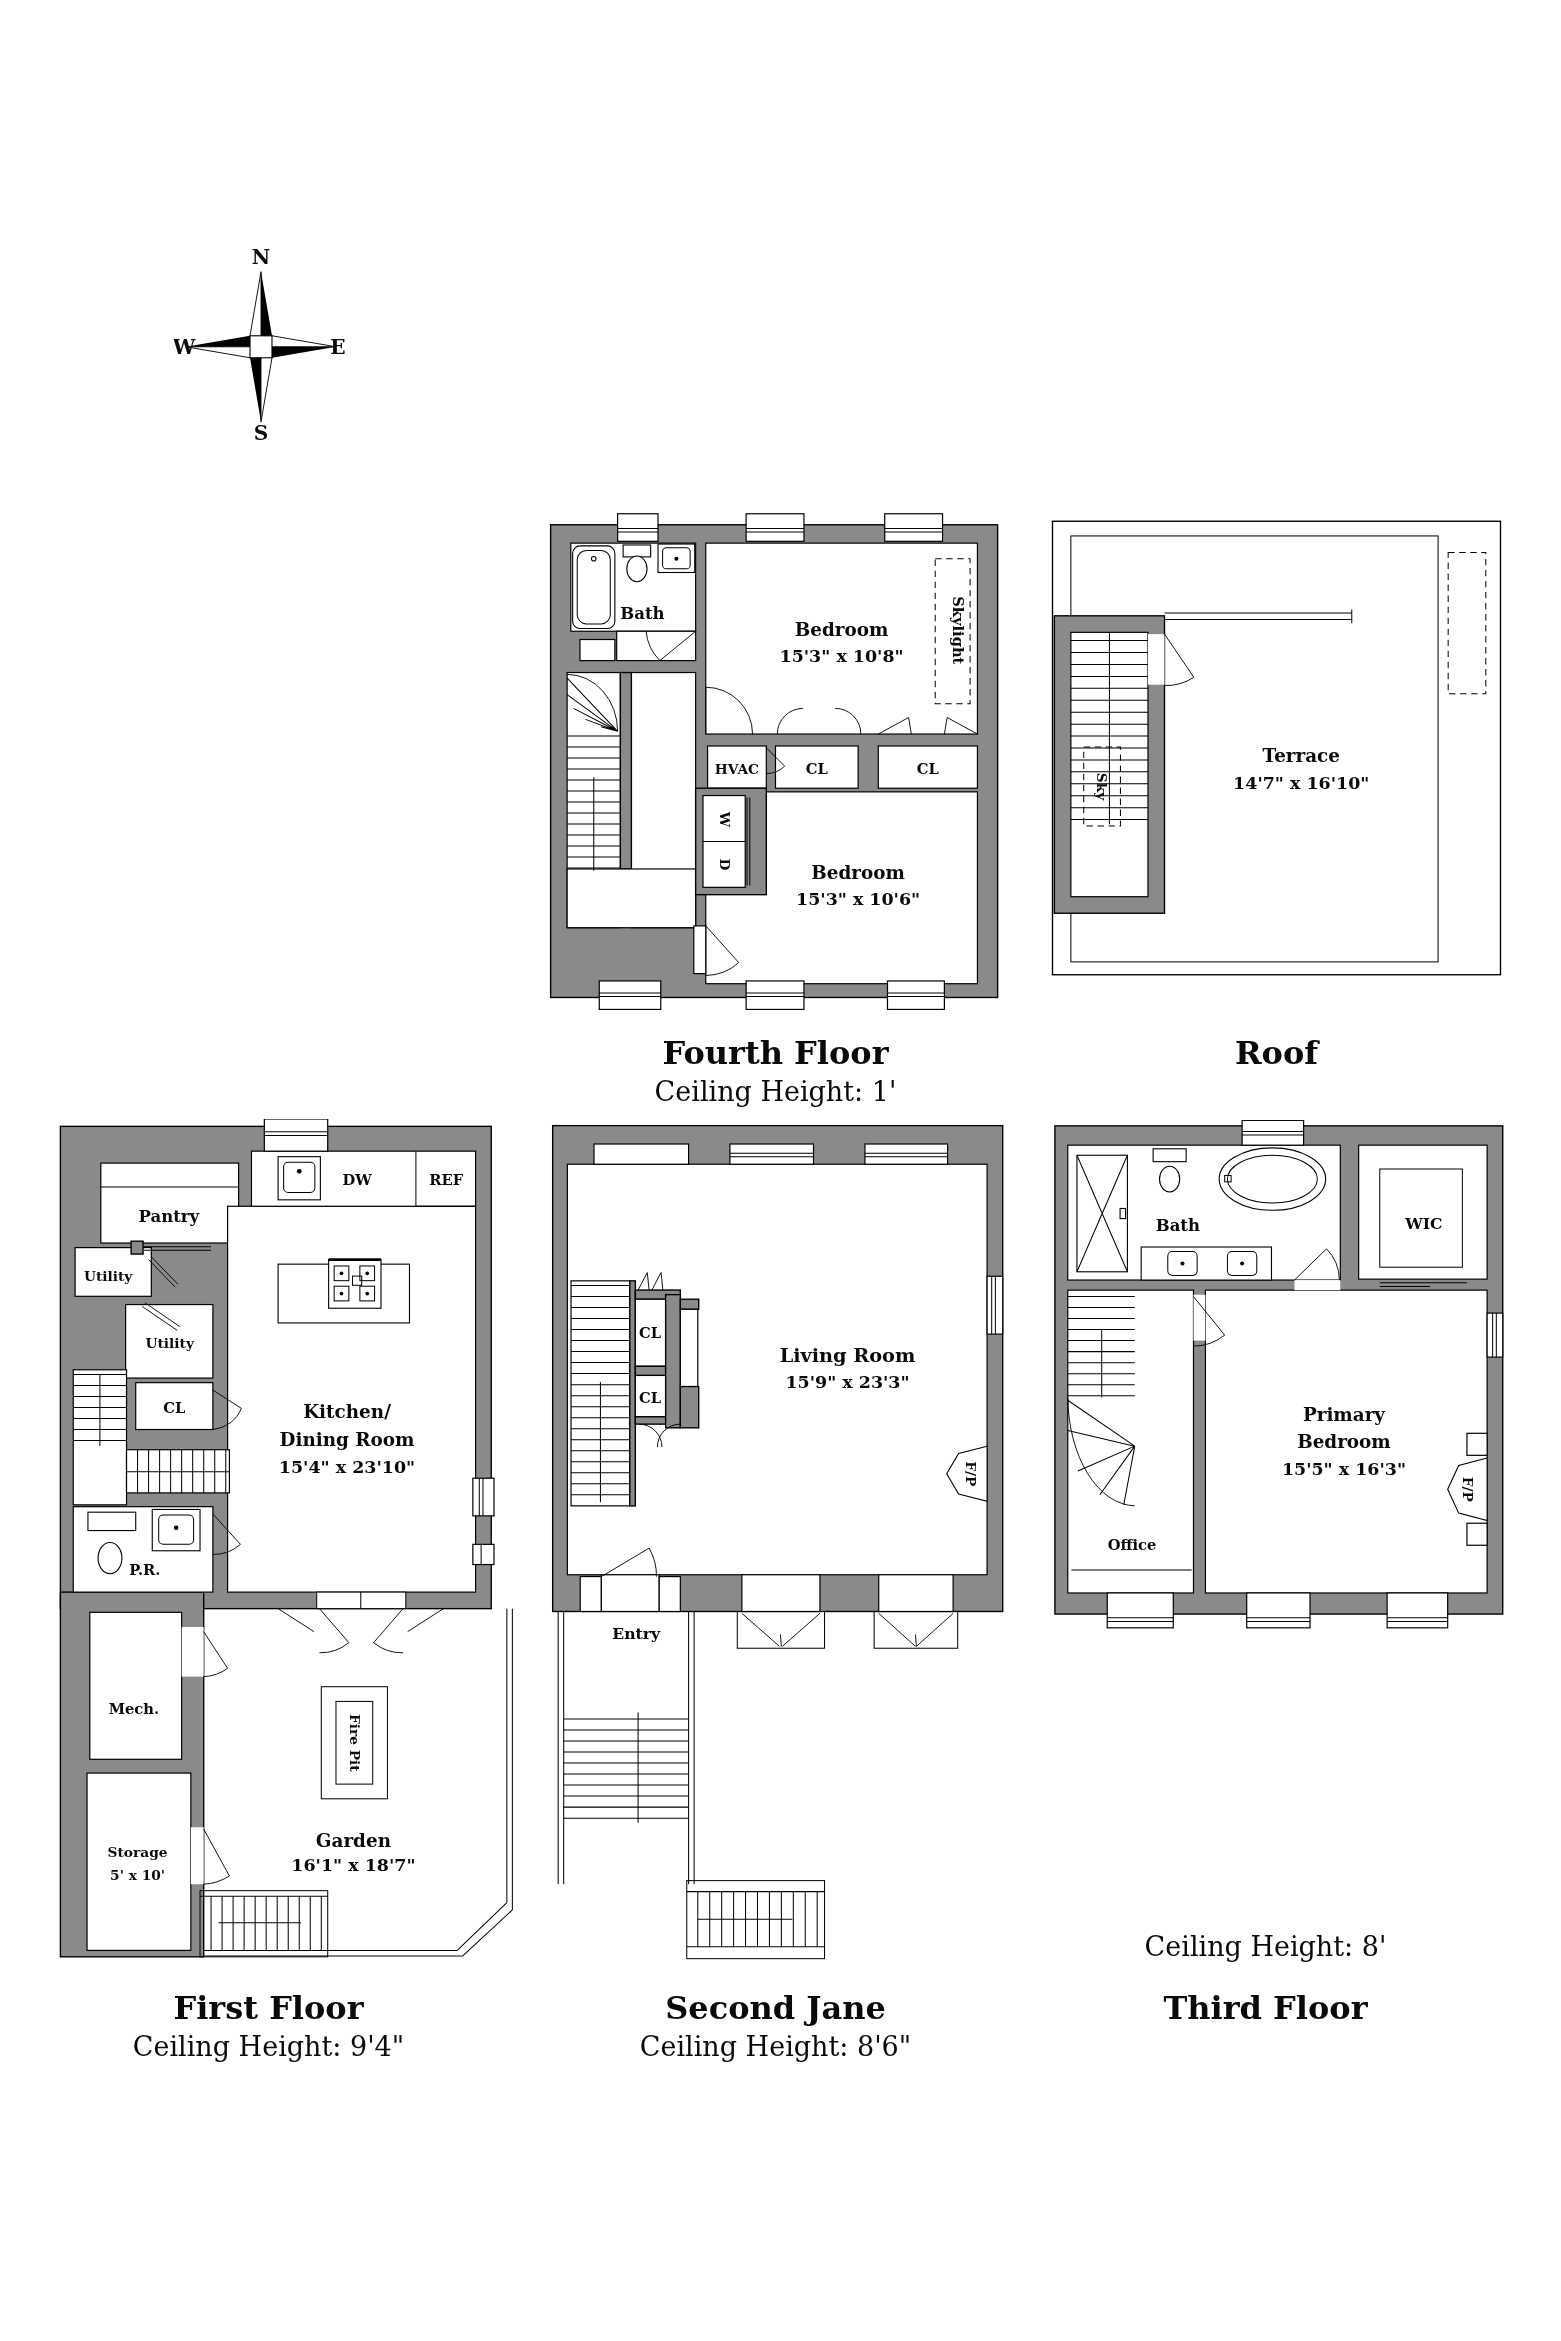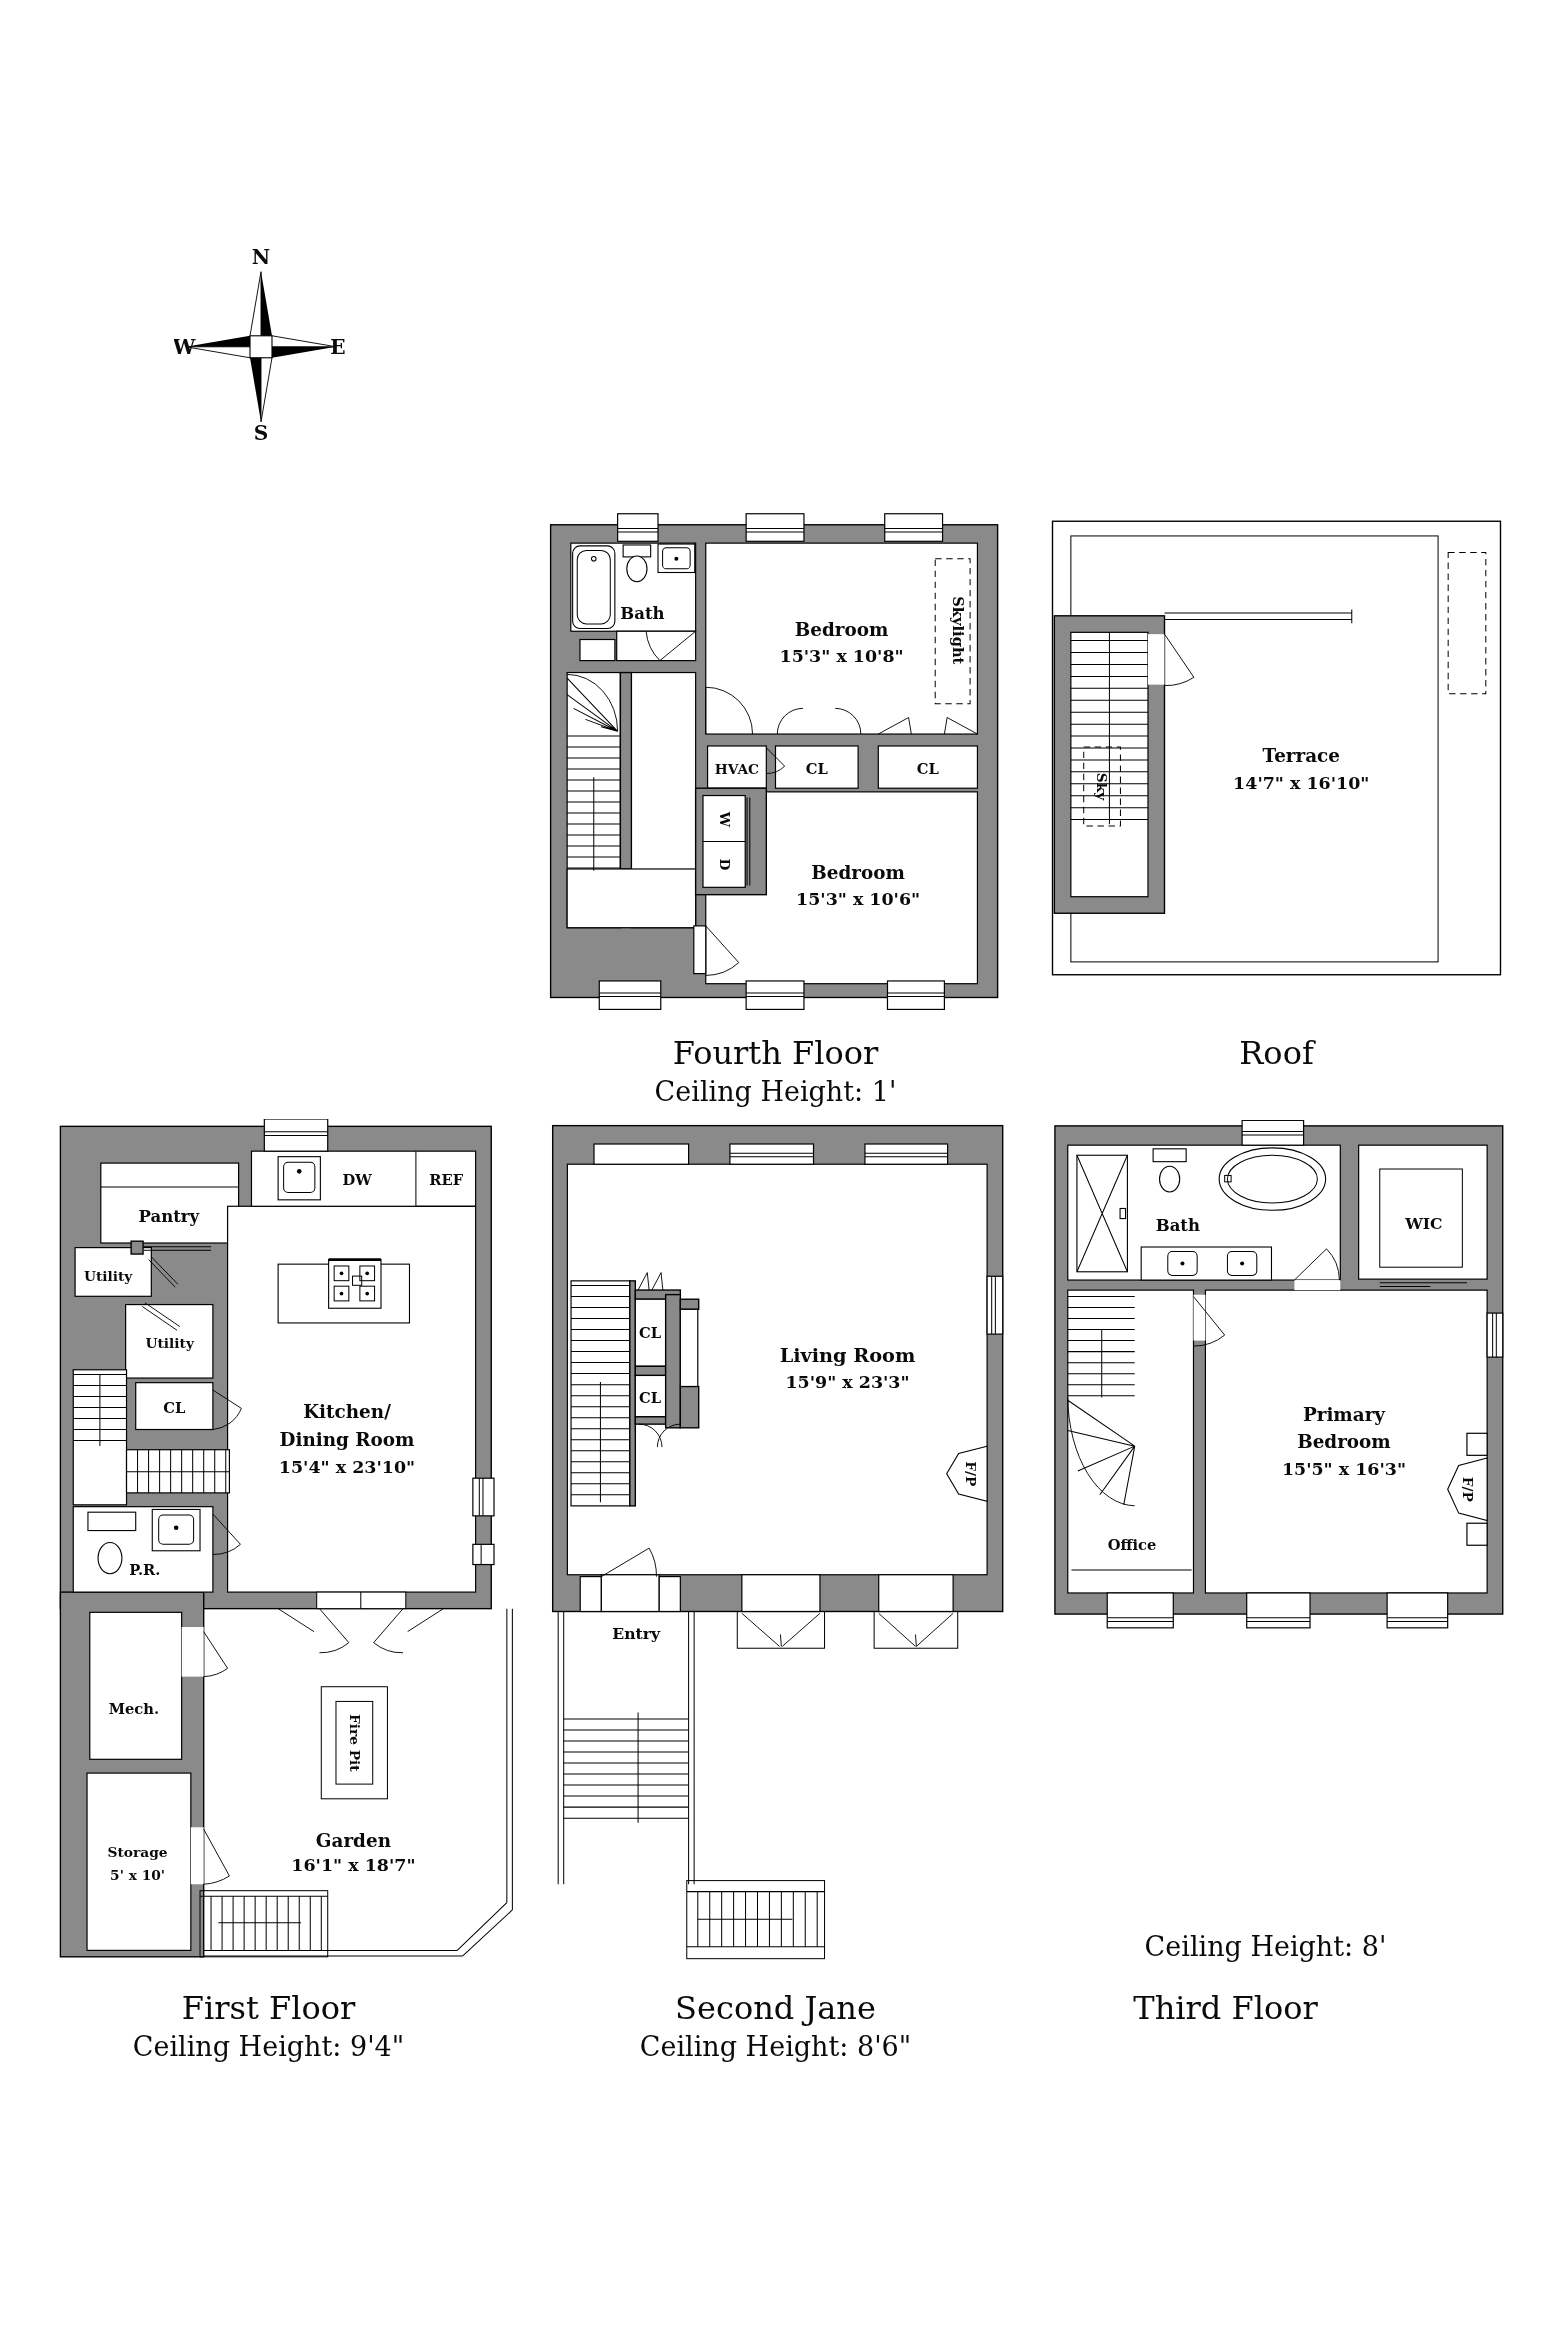--- a/index.html
+++ b/index.html
@@ -1,21 +1,21 @@
 <!DOCTYPE html>
 <html style="font-size:14.7px"><head>
 <meta charset="utf-8">
 <style>
   html,body{margin:0;padding:0;background:#fff;}
   #page{position:relative;width:1561px;height:2342px;background:#ffffff;overflow:hidden;
         font-family:"DejaVu Serif",serif;color:#0a0a0a;}
   .abs{position:absolute;}
   #main-title{left:459px;top:307px;width:735px;text-align:center;
               font-size:42px;font-weight:bold;letter-spacing:0.9px;}
-  .plan-name{width:459px;text-align:center;font-size:32px;font-weight:normal;}
+  .plan-name{width:459px;text-align:center;font-size:32px;font-weight:bold;}
   .plan-sub{width:459px;text-align:center;font-size:27px;font-weight:normal;}
   
   .wall{fill:#8a8a8a;stroke:#000;stroke-width:1.5;}
   .room{fill:#ffffff;stroke:#000;stroke-width:1.3;}
   .fix{fill:#ffffff;stroke:#000;stroke-width:1.2;}
   .ln{fill:none;stroke:#000;stroke-width:1.1;}
   .thk{fill:none;stroke:#000;stroke-width:3;}
   .dash{fill:none;stroke:#000;stroke-width:1.1;stroke-dasharray:7 5;}
   .arc{fill:none;stroke:#000;stroke-width:1;}
   svg text{font-family:"DejaVu Serif",serif;fill:#0a0a0a;text-anchor:middle;font-weight:bold;}
@@ -437,17 +437,17 @@
   <div class="abs plan-sub" style="left:546px;top:1076px">Ceiling Height: 1'</div>
 
   <div class="abs plan-name" style="left:39px;top:1989px">First Floor</div>
 
   <div class="abs plan-name" style="left:1047px;top:1034px">Roof</div>
   <div class="abs plan-sub" style="left:39px;top:2031px">Ceiling Height: 9'4"</div>
 
   <div class="abs plan-name" style="left:546px;top:1989px">Second Jane</div>
   <div class="abs plan-sub" style="left:546px;top:2031px">Ceiling Height: 8'6"</div>
 
-  <div class="abs plan-name" style="left:996px;top:1989px">Third Floor</div>
+  <div class="abs plan-name" style="left:1036px;top:1989px">Third Floor</div>
   <div class="abs plan-sub" style="left:1036px;top:1931px">Ceiling Height: 8'</div>
 
 </div>
 
 
 </body></html>

